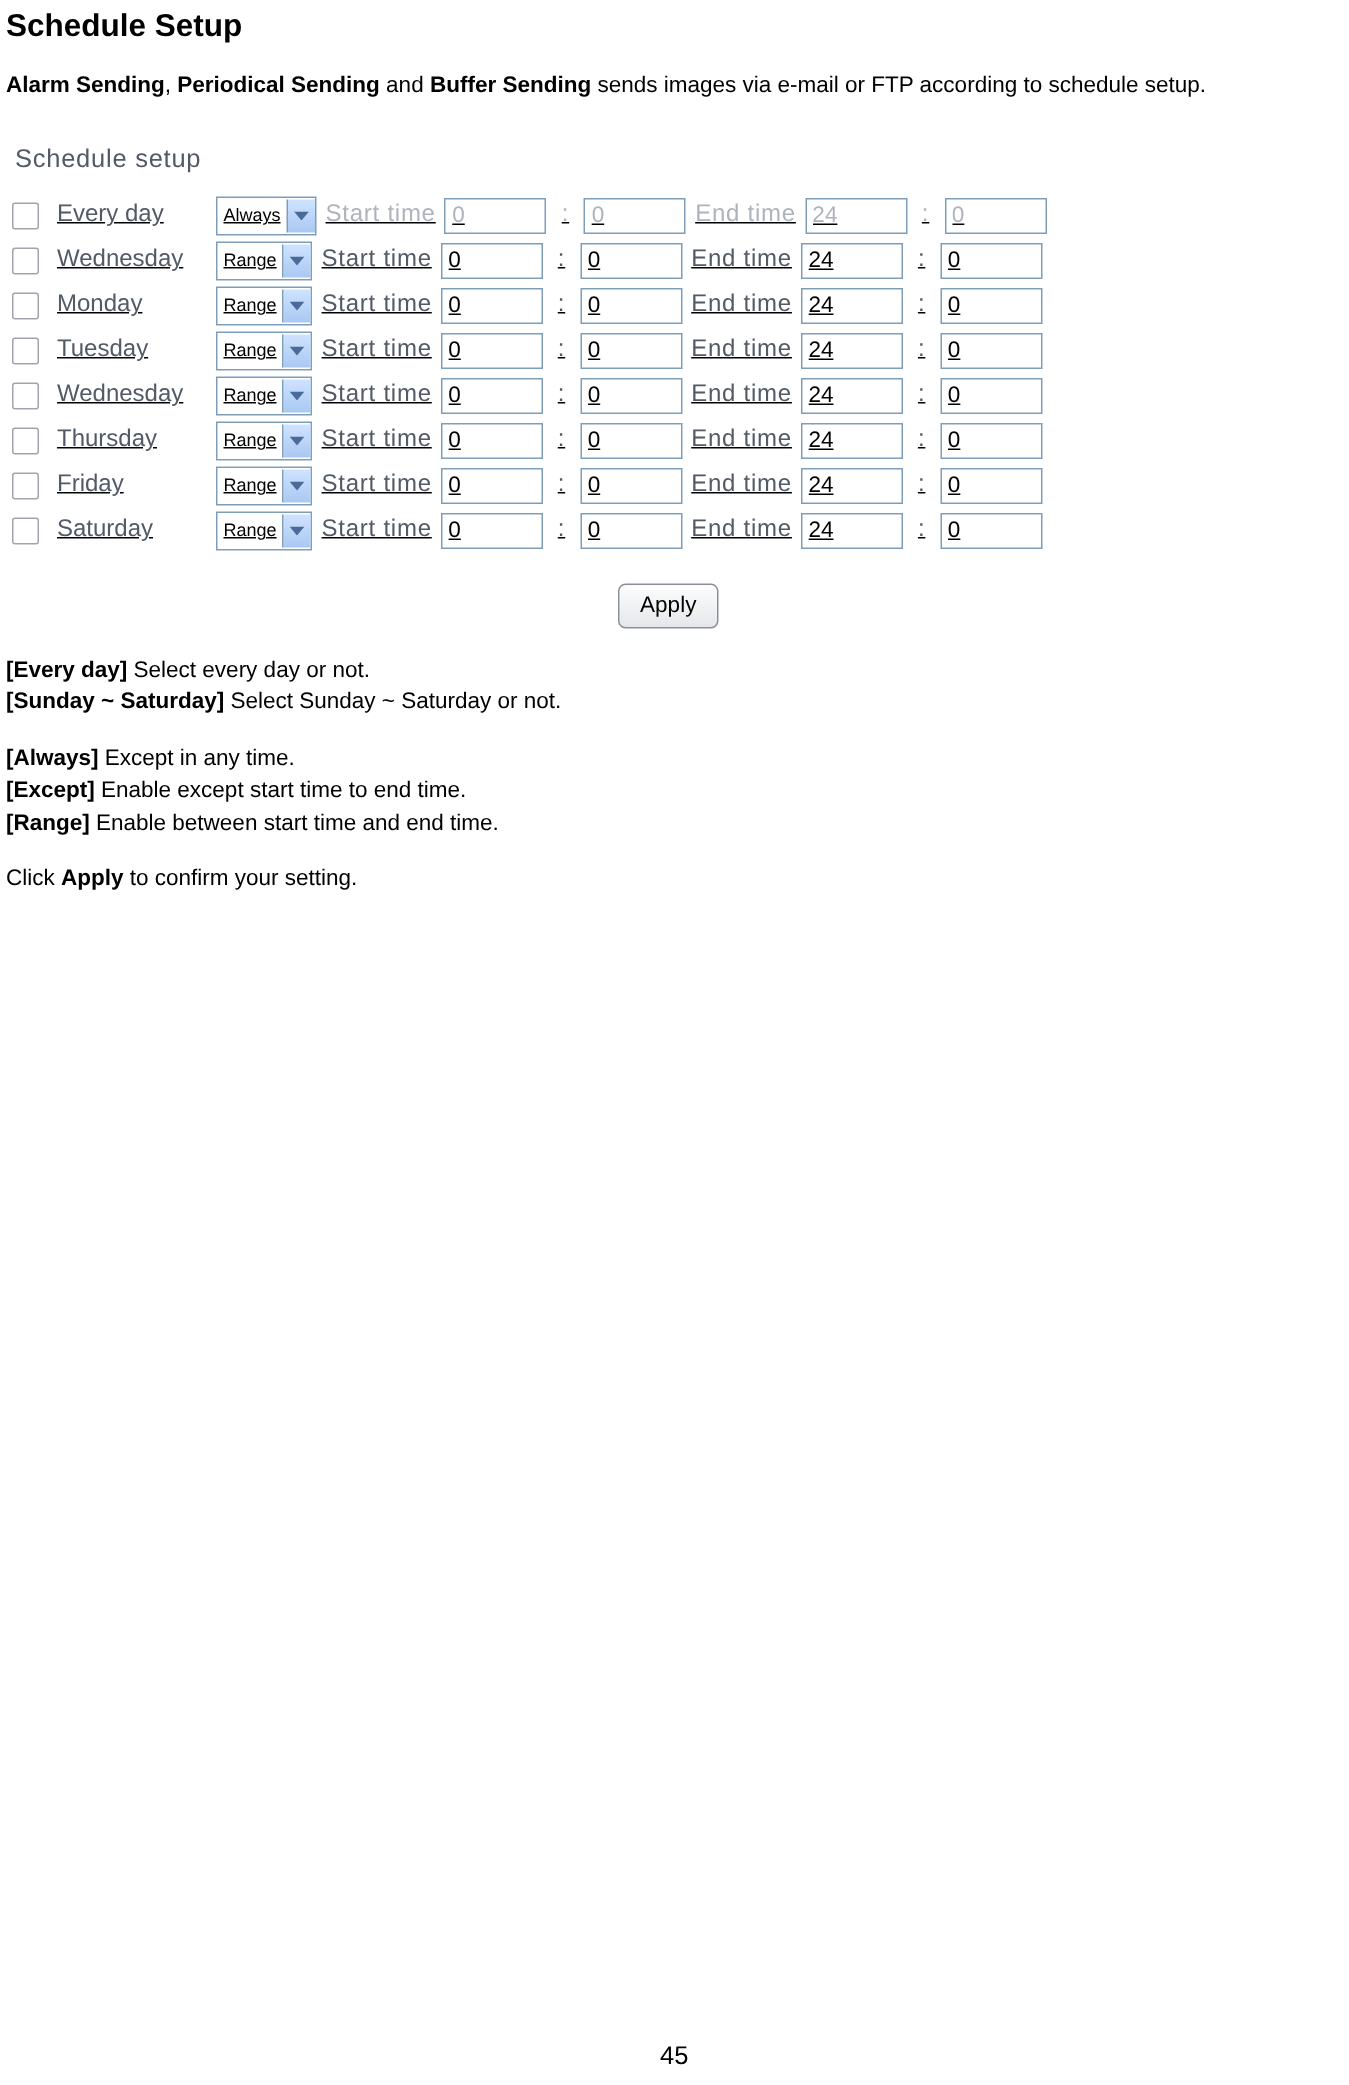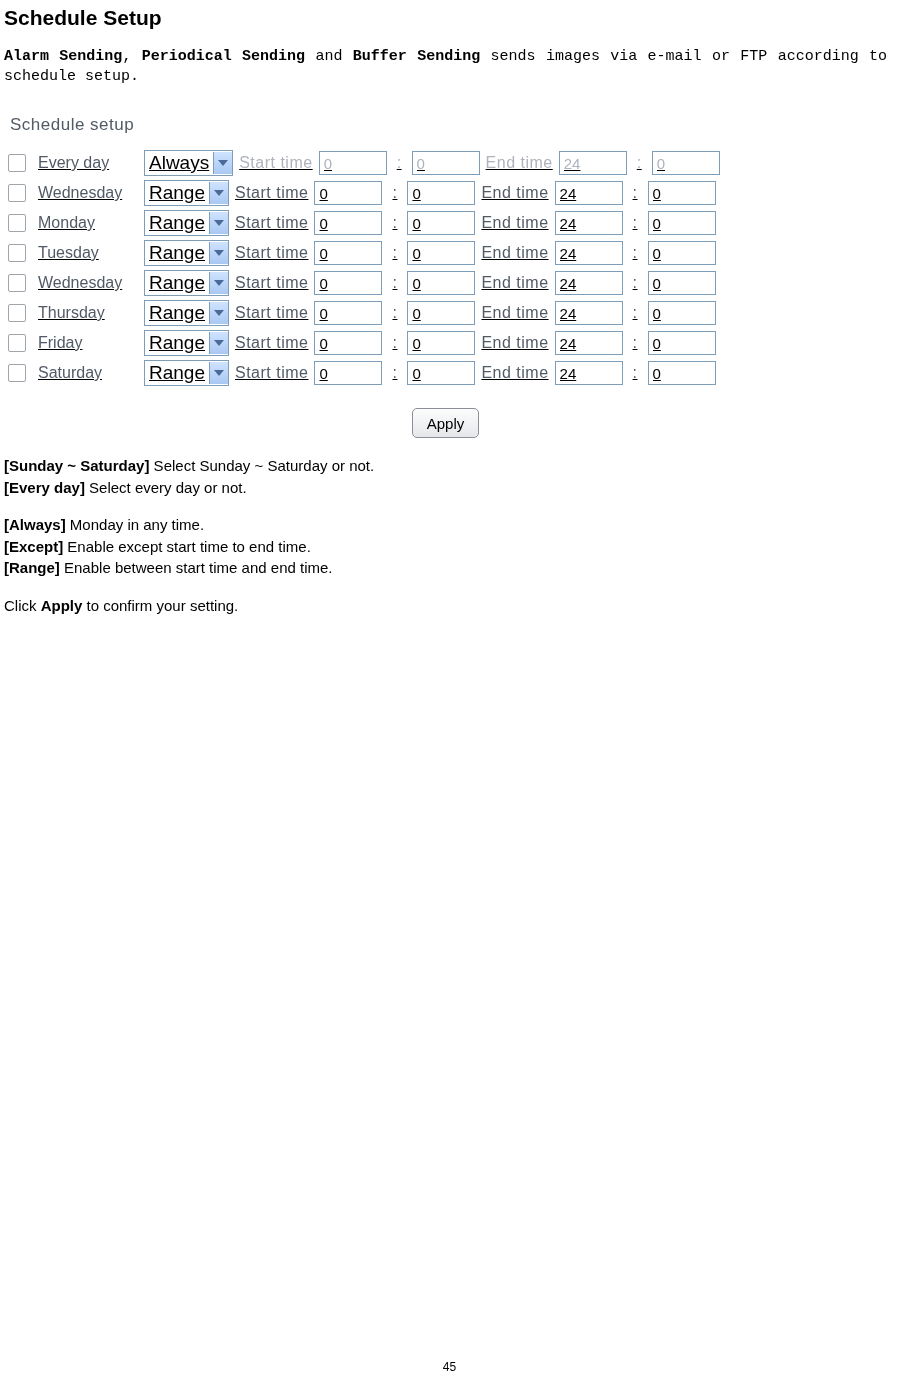--- a/index.html
+++ b/index.html
@@ -13,21 +13,20 @@
     line-height: 1.3;
   }
   .title {
     font-size: 21px;
     font-weight: bold;
     margin: 0 0 16px 0;
   }
   .intro {
     margin: 0 0 28px 0;
     text-align: justify;
-    font-family: Liberation Mono, monospace;
   }
   .intro b { font-weight: bold; }
 
   
   .panel {
     margin: 0 0 18px 0;
   }
   .panel-title {
     font-family: Verdana, Arial, sans-serif;
     font-size: 17px;
@@ -57,21 +56,21 @@
     width: 100px;
     flex: 0 0 auto;
   }
   .select {
     display: inline-flex;
     align-items: center;
     height: 24px;
     border: 1px solid #7e9db9;
     background: #fff;
     padding: 0 0 0 4px;
-    font-size: 19px;
+    font-size: 12px;
     color: #000;
     flex: 0 0 auto;
   }
   .select .drop {
     width: 18px;
     height: 22px;
     margin-left: 4px;
     background: linear-gradient(#cfe3ff, #a9c8f2);
     border-left: 1px solid #7e9db9;
     display: flex;
@@ -119,21 +118,21 @@
     color: #000;
   }
   .desc p { margin: 0 0 2px 0; }
   .desc .gap { height: 16px; }
   .pagenum {
     position: absolute;
     left: 0;
     width: 899px;
     text-align: center;
     top: 1360px;
-    font-size: 12px;
+    font-size: 17px;
   }
 </style>
 </head>
 <body>
 
 <div class="title">Schedule Setup</div>
 
 <p class="intro">
   <b>Alarm Sending</b><span>, </span><b>Periodical Sending</b><span> and </span><b>Buffer Sending</b><span> sends images via e-mail or FTP according to schedule setup.</span>
 </p>
@@ -301,23 +300,23 @@
         <span class="colon label-n">:</span>
         <input class="inp" value="0" style="">
       </div>
     </div>
   <div class="apply-wrap">
     <div class="apply-btn">Apply</div>
   </div>
 </div>
 
 <div class="desc">
+  <p><b>[Every day]</b><span> Select every day or not.</span></p>
   <p><b>[Sunday ~ Saturday]</b><span> Select Sunday ~ Saturday or not.</span></p>
-  <p><b>[Every day]</b><span> Select every day or not.</span></p>
   <div class="gap"></div>
-  <p><b>[Always]</b><span> Monday in any time.</span></p>
+  <p><b>[Always]</b><span> Except in any time.</span></p>
   <p><b>[Except]</b><span> Enable except start time to end time.</span></p>
   <p><b>[Range]</b><span> Enable between start time and end time.</span></p>
   <div class="gap"></div>
   <p><span>Click </span><b>Apply</b><span> to confirm your setting.</span></p>
 </div>
 
 <div class="pagenum">45</div>
 
 </body></html>

